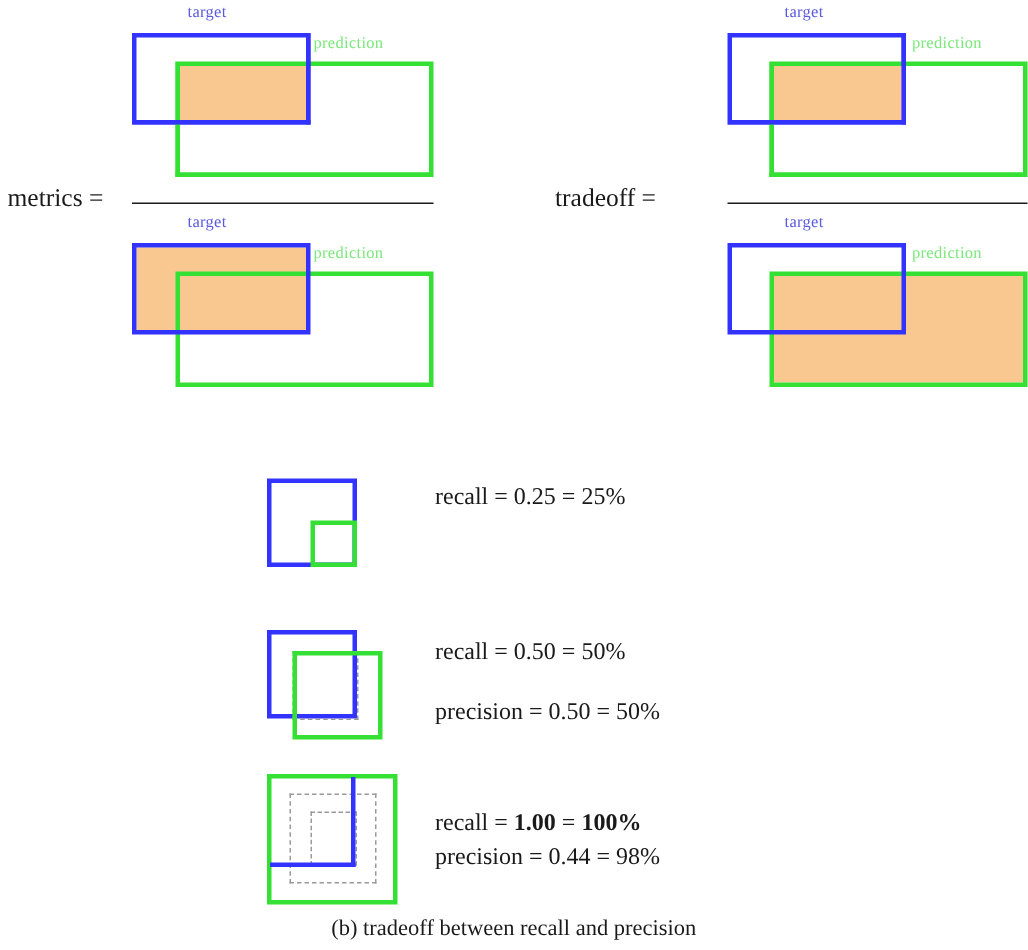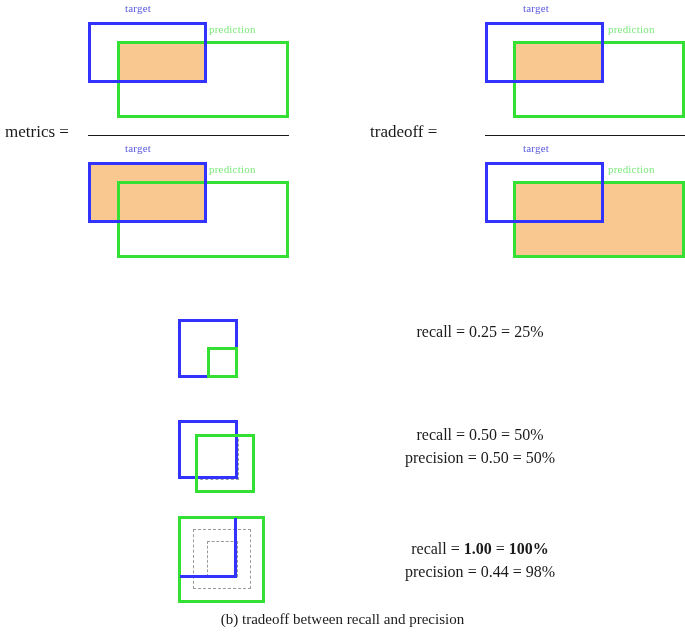--- a/index.html
+++ b/index.html
@@ -78,21 +78,21 @@
     width: 685px;
     text-align: center;
     font-size: 15px;
     color: #1a1a1a;
     white-space: nowrap;
   }
 
   .metric-line {
     position: absolute;
     width: 380px;
-    text-align: center;
+    text-align: left;
     font-size: 16px;
     color: #1a1a1a;
     white-space: nowrap;
   }
   .b { font-weight: bold; }
 </style>
 </head>
 <body>
 
 <div class="stage">
@@ -154,21 +154,21 @@
     </div>
   </div>
 
   <div class="abs" style="left:0;top:410px;width:685px;height:90px;">
     <div class="box box-blue" style="left:178px;top:10px;width:60px;height:59px;"></div>
     <div class="box box-dashed" style="left:195px;top:24px;width:44px;height:46px;"></div>
     <div class="box box-green" style="left:195px;top:24px;width:60px;height:59px;"></div>
     <div class="metric-line" style="left:290px;top:16px;">
       <span>recall</span><span> = </span><span>0.50</span><span> = </span><span>50%</span>
     </div>
-    <div class="metric-line" style="left:290px;top:39px;">
+    <div class="metric-line" style="left:290px;top:56px;">
       <span>precision</span><span> = </span><span>0.50</span><span> = </span><span>50%</span>
     </div>
   </div>
 
   <div class="abs" style="left:0;top:505px;width:685px;height:105px;">
     <div class="box box-green" style="left:178px;top:11px;width:87px;height:87px;"></div>
     <div class="box box-dashed" style="left:193px;top:24px;width:58px;height:60px;"></div>
     <div class="box box-dashed" style="left:207px;top:36px;width:31px;height:36px;"></div>
     <div class="edge-v" style="left:234px;top:13px;height:60px;"></div>
     <div class="edge-h" style="left:180px;top:70px;width:57px;"></div>

